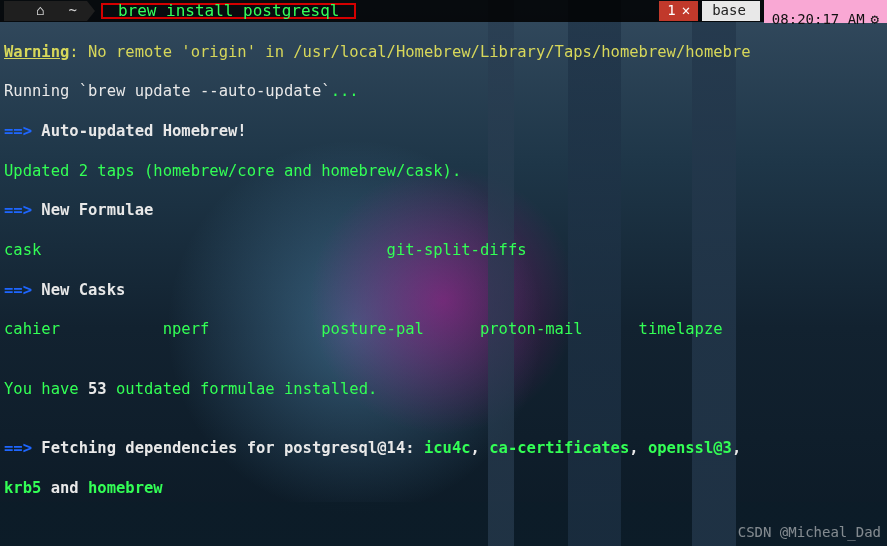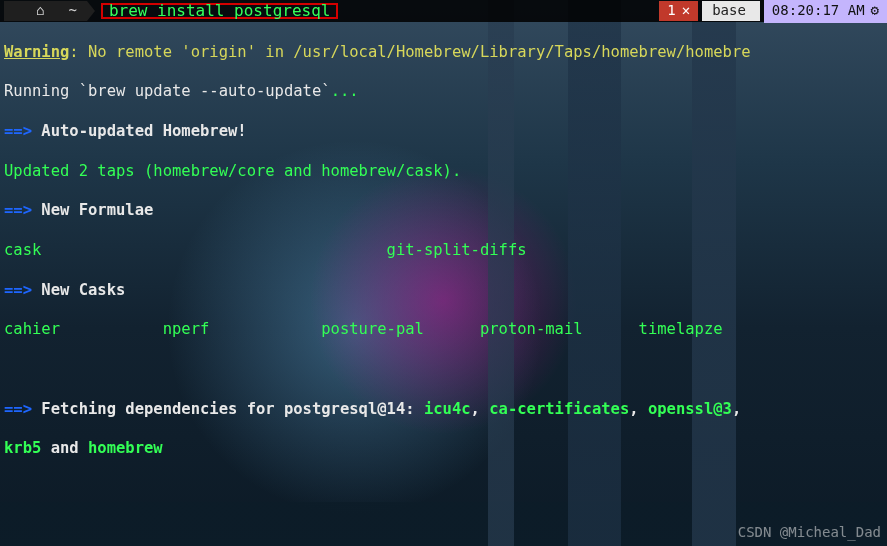--- a/index.html
+++ b/index.html
@@ -58,40 +58,40 @@
     position:absolute; right:-8px; top:0;
     border-left:8px solid #1f1f1f;
     border-top:10px solid transparent;
     border-bottom:10px solid transparent;
   }
   .crumb.apple{ padding-left:8px; }
   .crumb.home{}
   .cmdbox {
     border: 2px solid #d40000;
     color: #35ff5a;
-    padding: 0 6px;
+    padding: 0 15px;
     margin-left: 10px;
     font-size: 16px;
     height: 16px; display:flex; align-items:center;
   }
   .flex-spacer{ flex:1; }
   .status-chip{
     display:flex; align-items:center; gap:6px;
     background:#c1392b; color:#fff;
     padding:0 8px; height:20px; font-size:14px;
   }
   .status-base{
     background:#e8e8e8; color:#222;
     padding:0 10px; height:20px; font-size:14px;
     display:flex; align-items:center; gap:4px;
   }
   .status-clock{
-    background:#c4b5fd; color:#111;
+    background:#f9a8d4; color:#111;
     padding:12px 8px; height:20px; font-size:14px;
-    display:flex; align-items:center; gap:6px;
+    display:flex; gap:6px;
   }
   .term-body{
     padding: 1px 4px 0 4px;
     white-space: pre;
   }
   .ln{ display:block; }
   .y{ color:#d7d75a; } 
   .g{ color:#33ff55; } 
   .w{ color:#e8e8e8; }
   .arrow{ color:#1e66ff; font-weight:bold; }
@@ -135,20 +135,21 @@
   <div class="term-body">
 <span class="ln"><span class="y ul bold">Warning</span><span class="y">: No remote 'origin' in /usr/local/Homebrew/Library/Taps/homebrew/homebre</span></span>
 <span class="ln"><span class="w">Running `brew update --auto-update`</span><span class="g">...</span></span>
 <span class="ln"><span class="arrow">==&gt;</span><span class="w bold"> Auto-updated Homebrew!</span></span>
 <span class="ln g">Updated 2 taps (homebrew/core and homebrew/cask).</span>
 <span class="ln"><span class="arrow">==&gt;</span><span class="w bold"> New Formulae</span></span>
 <span class="ln g">cask                                     git-split-diffs</span>
 <span class="ln"><span class="arrow">==&gt;</span><span class="w bold"> New Casks</span></span>
 <span class="ln g">cahier           nperf            posture-pal      proton-mail      timelapze</span>
 <span class="ln"></span>
+<span class="ln"><span class="g">You have </span><span class="w bold">53</span><span class="g"> outdated formulae</span><span class="g"> installed.</span></span>
 <span class="ln"></span>
 <span class="ln"><span class="arrow">==&gt;</span><span class="w bold"> Fetching dependencies for postgresql@14: </span><span class="g bold">icu4c</span><span class="w bold">, </span><span class="g bold">ca-certificates</span><span class="w bold">, </span><span class="g bold">openssl@3</span><span class="w bold">,</span></span>
 <span class="ln"><span class="g bold">krb5</span><span class="w bold"> and </span><span class="g bold">homebrew</span></span>
 
 
 
 
 
 
 

